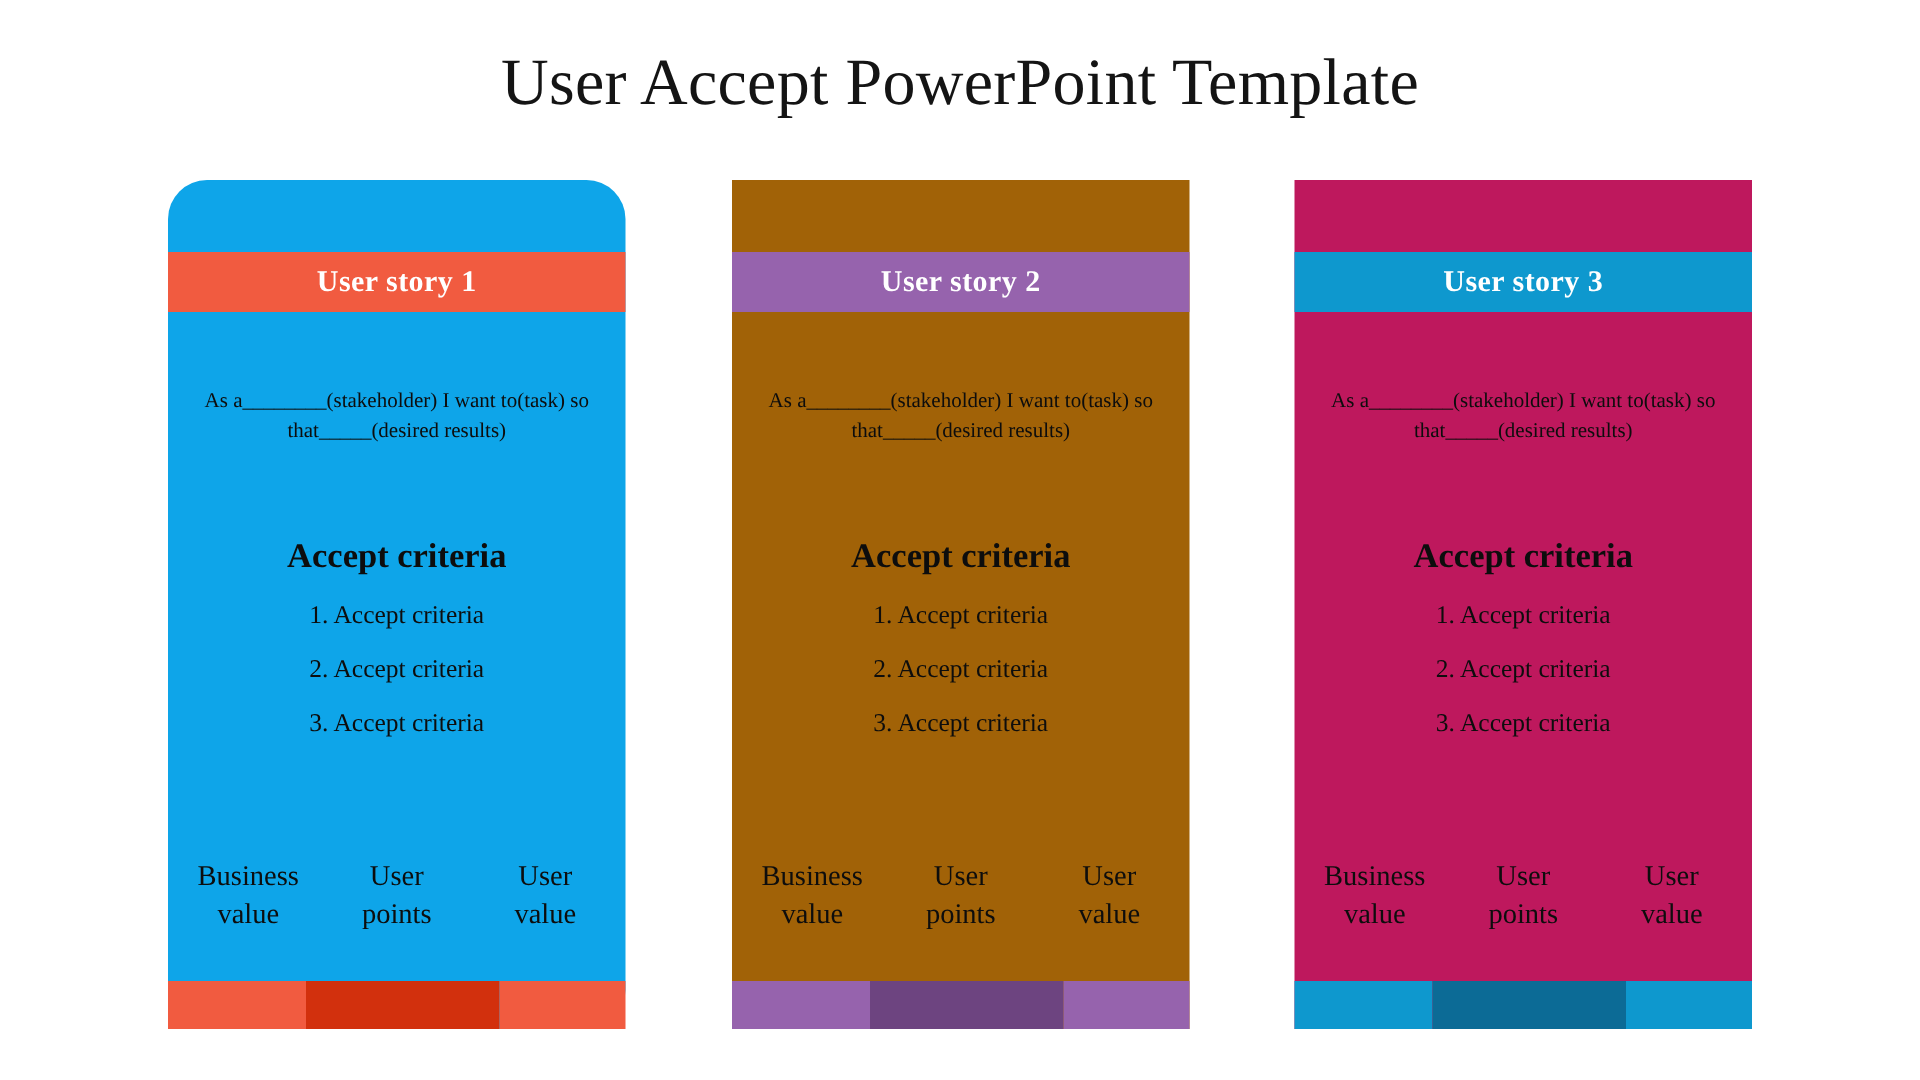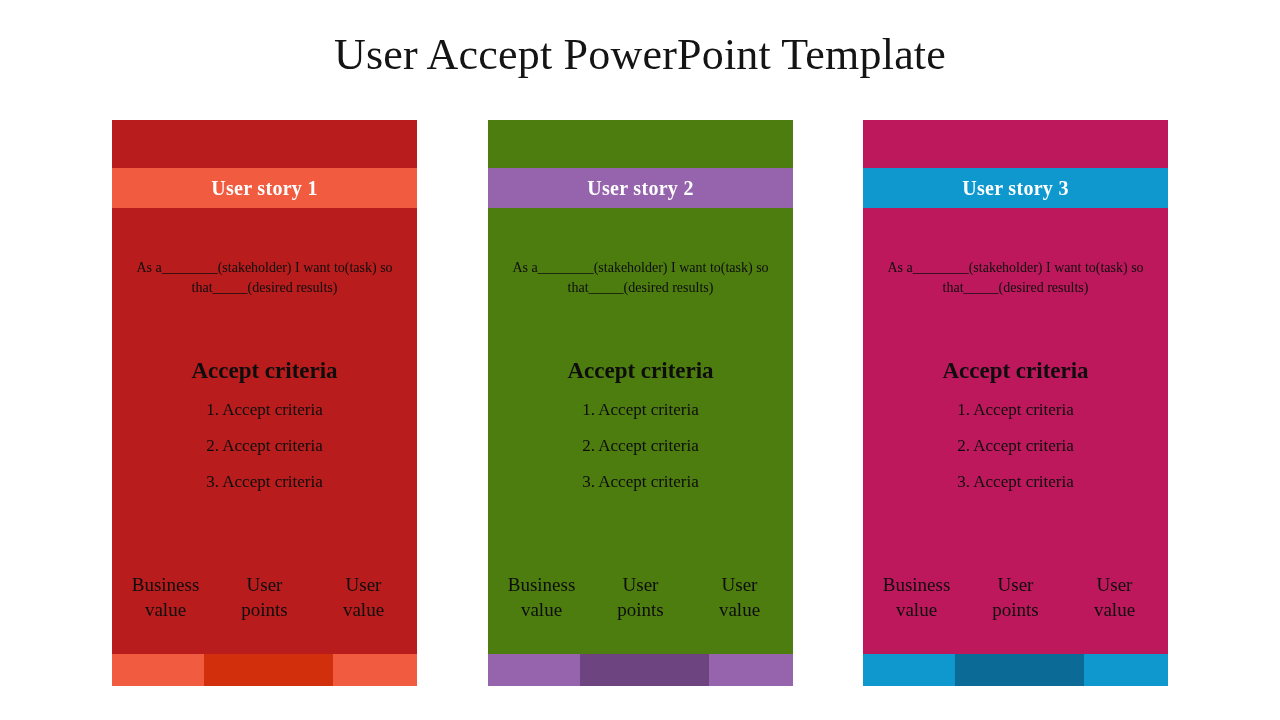--- a/index.html
+++ b/index.html
@@ -156,21 +156,21 @@
 </style>
 </head>
 <body>
 
 <div id="slide" style="background: rgb(255, 255, 255);">
 
   <div id="slide-title">User Accept PowerPoint Template</div>
 
   <div class="cards">
 
-    <div class="card c0" style="background: #b91c1c;">
+    <div class="card c0" style="background: #0ea5e9; border-radius: 26px;">
       <div class="card-header" style="background: rgb(241, 91, 64);">
         <span class="card-header-label">User story 1</span>
       </div>
       <div class="story-statement">As a________(stakeholder)  I want to(task) so that_____(desired results)</div>
       <div class="criteria-block">
         <div class="criteria-heading">Accept criteria</div>
         <ul class="criteria-list">
           <li class="criteria-item">1. Accept criteria</li>
           <li class="criteria-item">2. Accept criteria</li>
           <li class="criteria-item">3. Accept criteria</li>
@@ -190,21 +190,21 @@
           <span class="metric-line">value</span>
         </div>
       </div>
       <div class="footer-bar">
         <div class="footer-seg s0" style="background: rgb(241, 91, 64);"></div>
         <div class="footer-seg s1" style="background: rgb(210, 48, 13);"></div>
         <div class="footer-seg s2" style="background: rgb(241, 91, 64);"></div>
       </div>
     </div>
 
-    <div class="card c1" style="background: #4d7c0f;">
+    <div class="card c1" style="background: #a16207;">
       <div class="card-header" style="background: rgb(150, 99, 173);">
         <span class="card-header-label">User story 2</span>
       </div>
       <div class="story-statement">As a________(stakeholder)  I want to(task) so that_____(desired results)</div>
       <div class="criteria-block">
         <div class="criteria-heading">Accept criteria</div>
         <ul class="criteria-list">
           <li class="criteria-item">1. Accept criteria</li>
           <li class="criteria-item">2. Accept criteria</li>
           <li class="criteria-item">3. Accept criteria</li>

